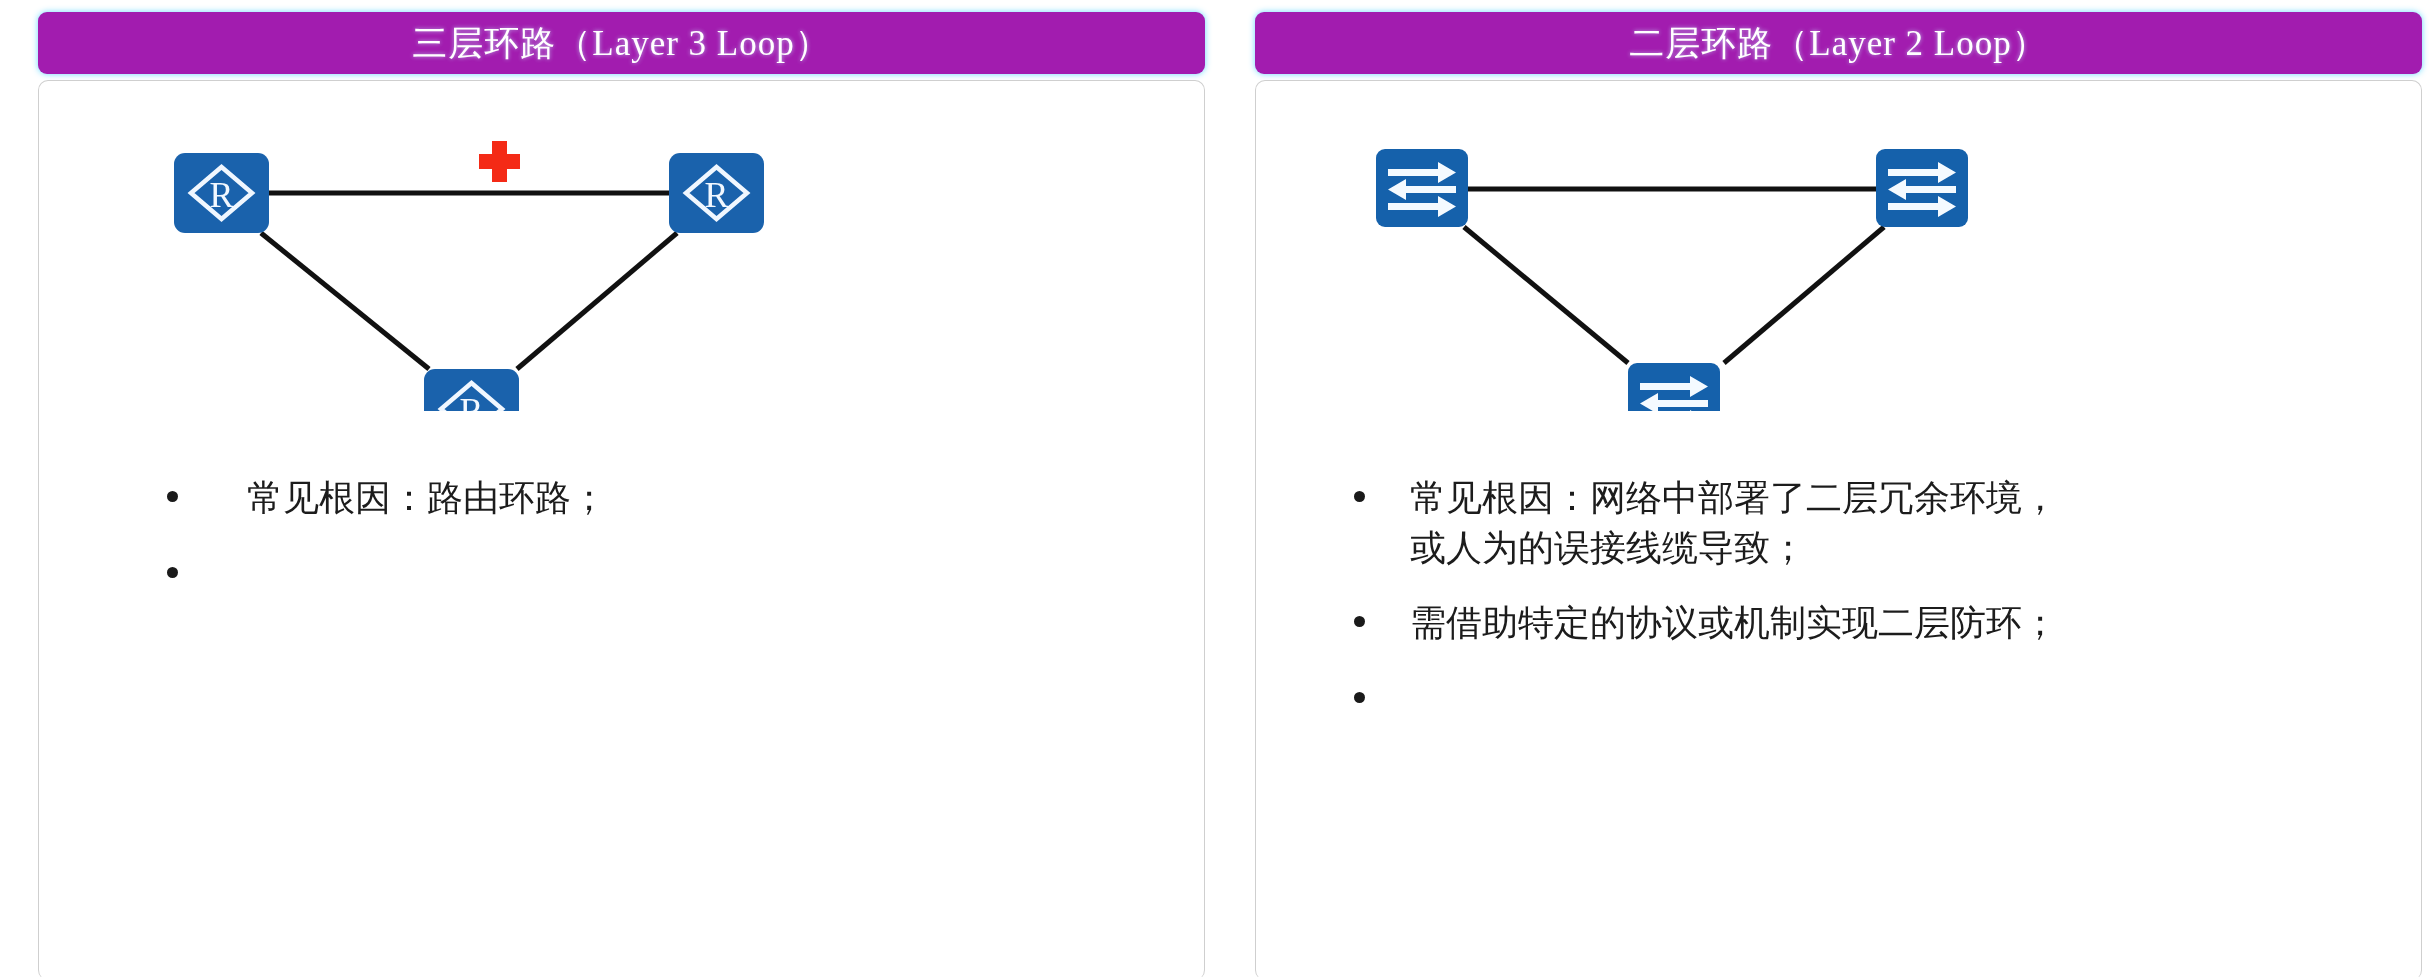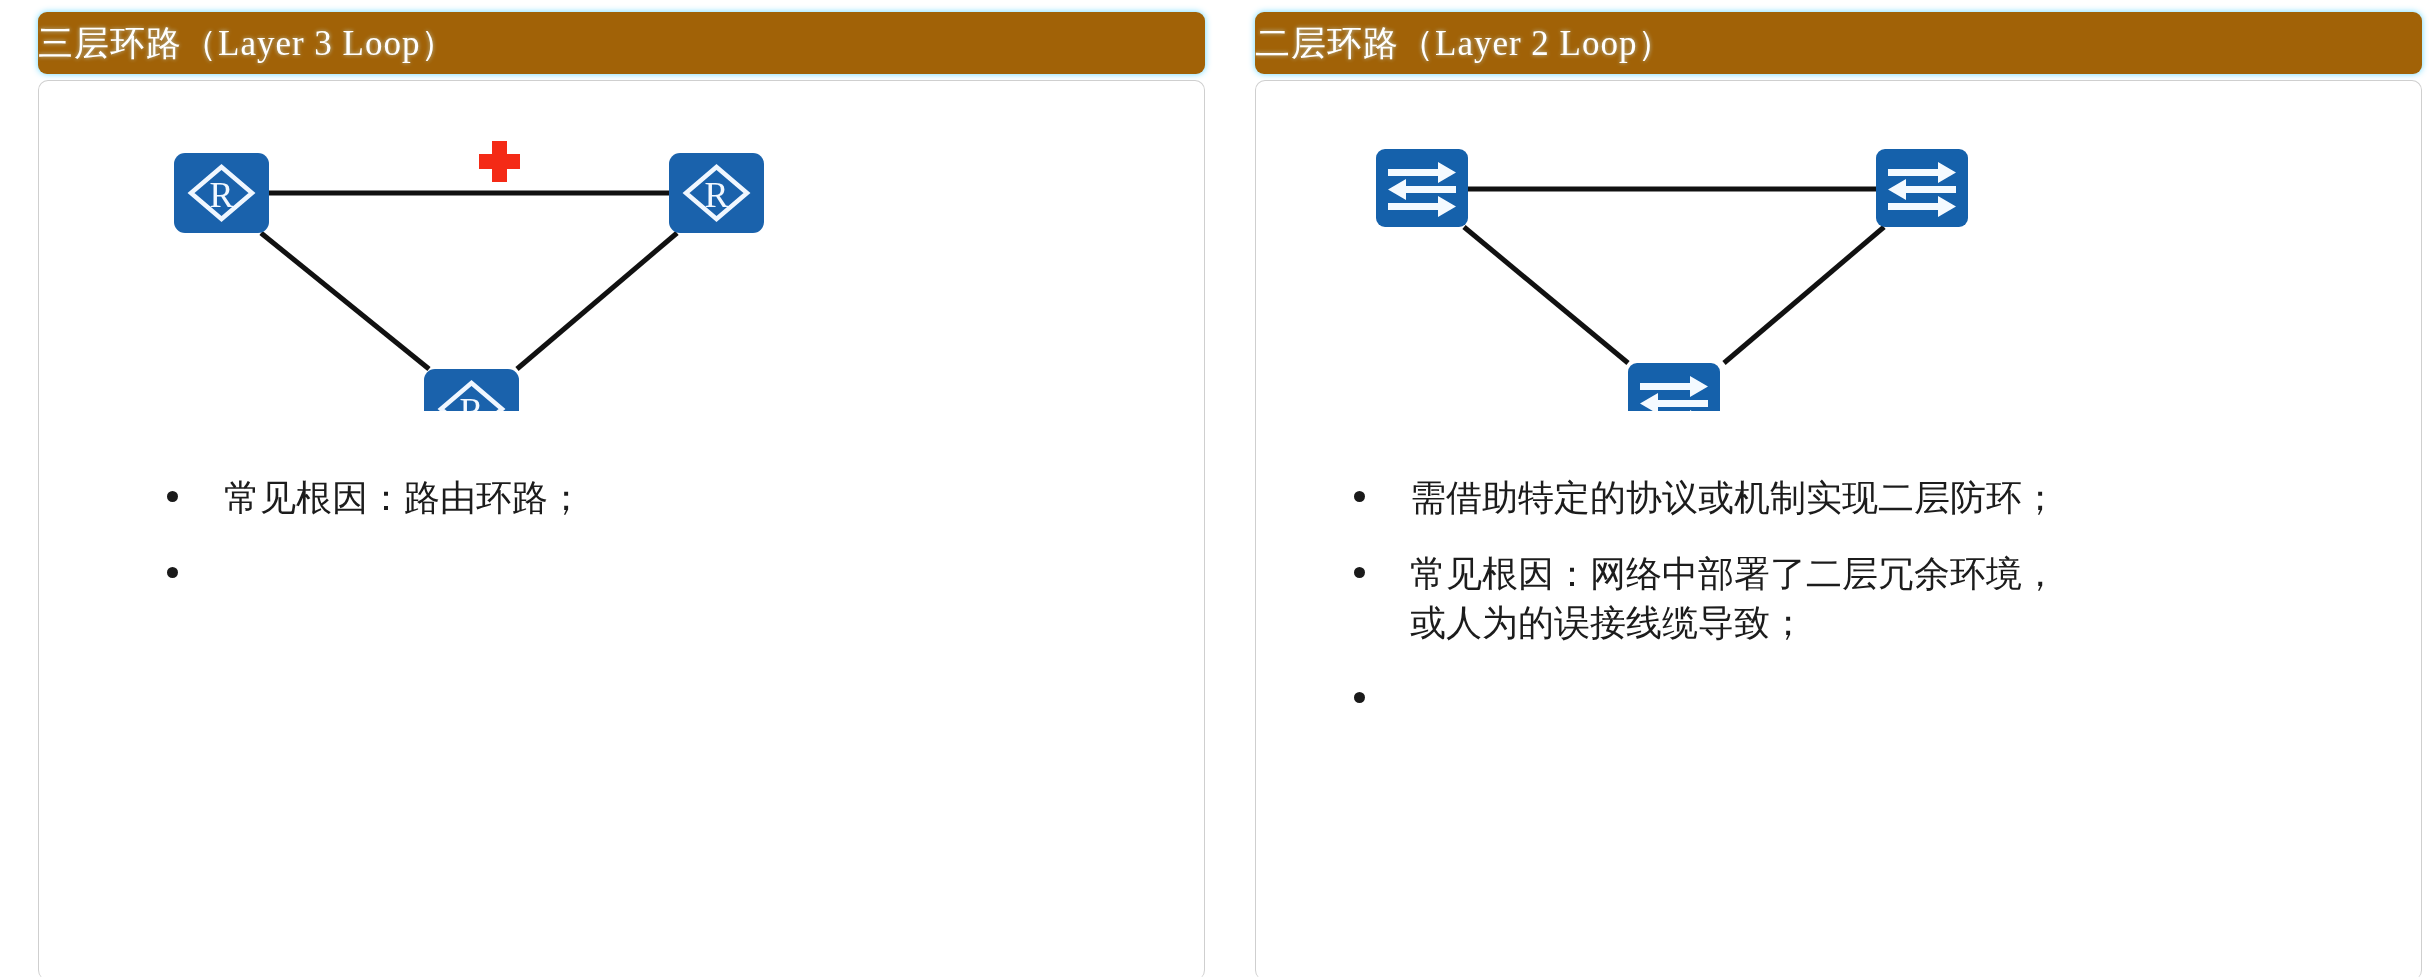--- a/index.html
+++ b/index.html
@@ -29,24 +29,24 @@
     position: relative;
     width: 1167px;
     margin-top: 12px;
   }
   .panel-left  { margin-left: 38px; }
   .panel-right { margin-left: 26px; }
 
   .panel-header {
     height: 62px;
     border-radius: 9px;
-    background: #a16207;
+    background: #a21caf;
     display: flex;
     align-items: center;
-    justify-content: flex-start;
+    justify-content: center;
     box-shadow: 0 0 6px rgba(80, 210, 255, 0.85);
   }
   .panel-header-title {
     color: #ffffff;
     font-size: 35px;
     letter-spacing: 1px;
     font-family: "Liberation Serif", "DejaVu Serif", serif;
     white-space: nowrap;
     text-shadow: 0 0 4px rgba(200,240,255,0.7);
   }
@@ -88,21 +88,21 @@
     margin-top: 18px;
   }
   .bullet-text {
     font-size: 36px;
     line-height: 1.38;
     color: #1c1c1c;
     font-family: "Liberation Sans", "DejaVu Sans", sans-serif;
     white-space: pre-line;
   }
   .bullets-left  { margin: 62px 0 0 128px; }
-  .bullets-left .bullet-text  { margin-left: 46px; max-width: 790px; }
+  .bullets-left .bullet-text  { margin-left: 69px; max-width: 790px; }
   .bullets-right { margin: 62px 0 0 98px; }
   .bullets-right .bullet-text { margin-left: 45px; max-width: 860px; }
 </style>
 </head>
 <body>
 
 <div class="board">
 
   <section class="panel panel-left">
 
@@ -189,28 +189,28 @@
           </g>
           <g transform="translate(372,282)">
             <use href="#switch-glyph"></use>
           </g>
         </svg>
       </div>
 
       <ul class="bullets bullets-right">
         <li class="bullet-row">
           <span class="bullet-dot"></span>
-          <span class="bullet-text">需借助特定的协议或机制实现二层防环；</span>
-        </li>
-        <li class="bullet-row">
-          <span class="bullet-dot"></span>
           <span class="bullet-text">常见根因：网络中部署了二层冗余环境，
 或人为的误接线缆导致；</span>
         </li>
         <li class="bullet-row">
           <span class="bullet-dot"></span>
+          <span class="bullet-text">需借助特定的协议或机制实现二层防环；</span>
+        </li>
+        <li class="bullet-row">
+          <span class="bullet-dot"></span>
         </li>
       </ul>
 
     </div>
   </section>
 
 </div>
 
 </body></html>

